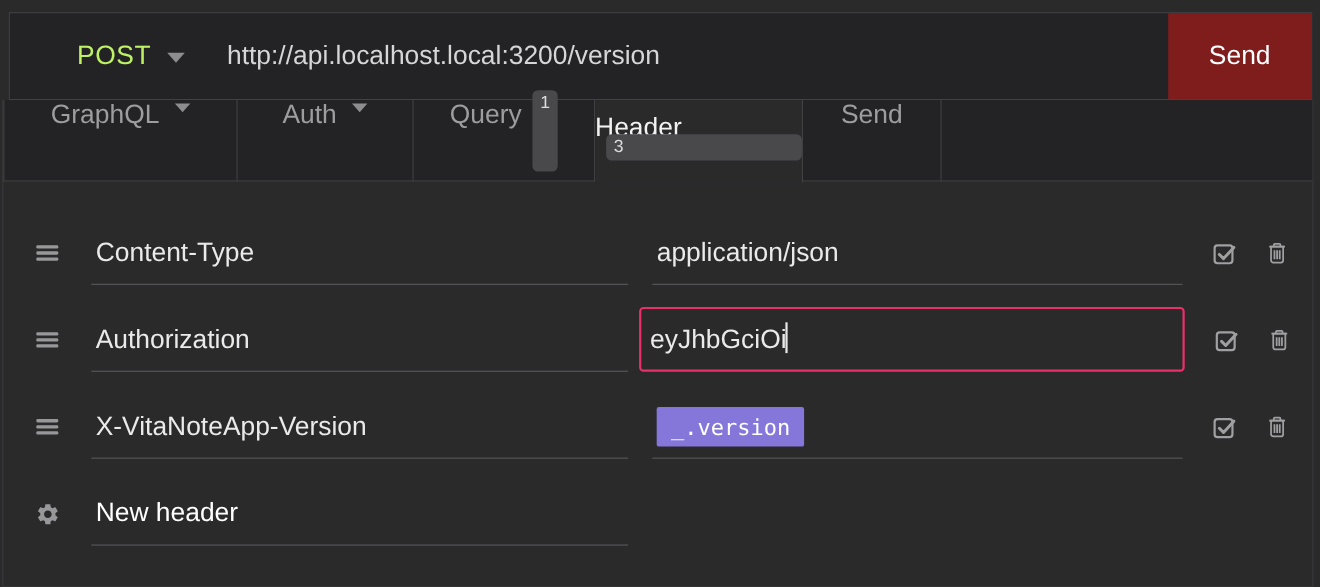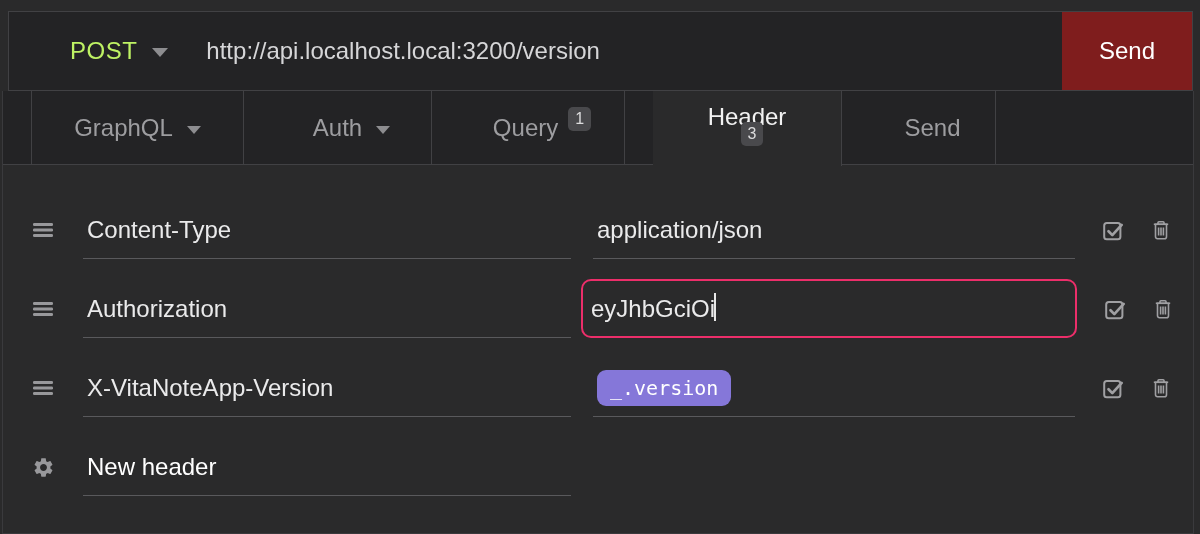--- a/index.html
+++ b/index.html
@@ -43,23 +43,23 @@
     position:absolute; left:2px; right:6px; top:91px; bottom:0;
     border-left:1px solid #3a3a3d; border-right:1px solid #3a3a3d;
     border-bottom:1px solid #39393c;
     background:#2a2a2b;
   }
   .tab-bar {
     display:flex; height:74px; background:#232325;
     border-bottom:1px solid #414144;
   }
   .tab {
-    display:flex; align-items:center; justify-content:center;
+    display:flex; justify-content:center;
     height:74px; cursor:pointer; color:#9d9da0; font-size:24px;
-    border-right:1px solid #414144; position:relative;margin-left:28px;
+    border-right:1px solid #414144; position:relative;
   }
   .tab.active {
     background:#2a2a2b; color:#f2f2f2; height:75px; margin-bottom:-1px; z-index:2;
   }
   .tab .caret-down { margin-left:14px; border-left-width:7px; border-right-width:7px; border-top-width:8px; }
   .tab-badge {
     background:#49494c; color:#dcdcdd; font-size:16px; line-height:1;
     padding:4px 7px; border-radius:5px; margin-left:10px;
     transform:translateY(-9px); display:inline-block;
   }
@@ -74,33 +74,33 @@
     display:flex; align-items:center; justify-content:center;
     color:#98989b; cursor:pointer; flex:none;
   }
   .field {
     align-self:flex-end; height:58px; display:flex; align-items:center;
     border-bottom:1px solid #59595c; cursor:text; overflow:hidden;
   }
   .key-field   { width:488px; margin-left:28px; font-size:24px; color:#eaeaeb; padding-left:4px; }
   .value-field { width:482px; margin-left:22px; font-size:24px; color:#eaeaeb; padding-left:4px; }
   .value-field.focused {
-    border:2px solid #ec2e6a; border-radius:10px;
+    border:2px solid #ec2e6a; border-radius:4px;
     margin-left:10px; width:496px; padding:0 8px; height:59px;
     white-space:nowrap;
   }
   .text-caret {
     display:inline-block; width:2px; height:28px; background:#e8e8e8;
     vertical-align:middle; margin:0 0 3px -1px;
   }
   .placeholder { color:#ffffff; }
   .tpl-badge {
     background:#8577d9; color:#ffffff;
     font-family:"DejaVu Sans Mono","Liberation Mono",monospace;
-    font-size:20px; padding:8px 13px; border-radius:9px; line-height:1;
+    font-size:20px; padding:8px 13px; border-radius:2px; line-height:1;
   }
   .row-action {
     width:24px; align-self:flex-end; height:58px;
     display:flex; align-items:center; justify-content:center;
     color:#a0a0a3; cursor:pointer; flex:none;
   }
   .cb-cell { margin-left:26px; }
   .trash-cell { margin-left:24px; }
   svg { display:block; }
 </style>

